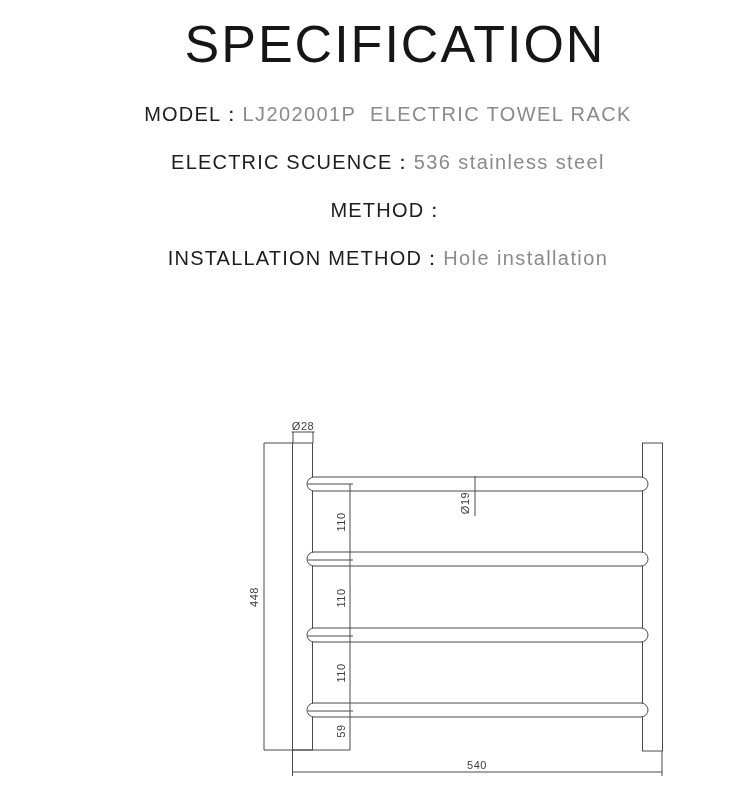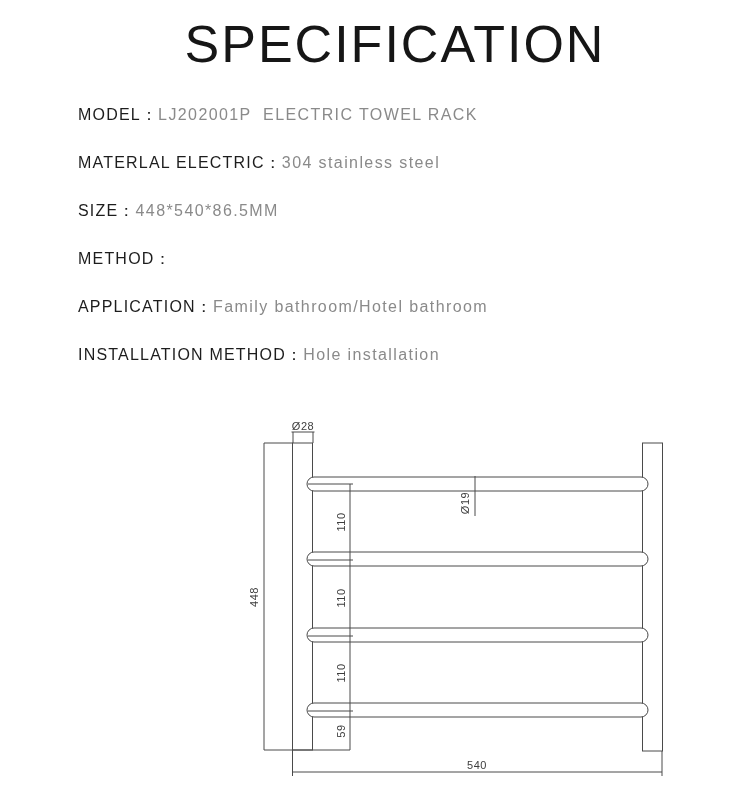--- a/index.html
+++ b/index.html
@@ -26,23 +26,24 @@
     padding-left: 20px;
   }
   .spec-list {
     position: absolute;
     left: 78px;
     top: 104px;
     width: 620px;
   }
   .spec-row {
     margin-bottom: 27px;
-    font-size: 16px;
+    font-size: 20px;
     line-height: 21px;
     white-space: pre-wrap;
+    text-align: center;
   }
   .spec-label {
     color: #1d1d1d;
     letter-spacing: 1.2px;
   }
   .spec-value {
     color: #8a8a8a;
     letter-spacing: 1.4px;
   }
   .drawing-svg {
@@ -71,24 +72,22 @@
 </style>
 </head>
 <body>
 
 <div id="page">
 
   <h1 class="title">SPECIFICATION</h1>
 
   <div class="spec-list">
     <div class="spec-row"><span class="spec-label">MODEL：</span><span class="spec-value">LJ202001P  ELECTRIC TOWEL RACK</span></div>
-    <div class="spec-row"><span class="spec-label">MATERLAL ELECTRIC：</span><span class="spec-value">304 stainless steel</span></div>
-    <div class="spec-row"><span class="spec-label">SIZE：</span><span class="spec-value">448*540*86.5MM</span></div>
+    <div class="spec-row"><span class="spec-label">ELECTRIC SCUENCE：</span><span class="spec-value">536 stainless steel</span></div>
     <div class="spec-row"><span class="spec-label">METHOD：</span><span class="spec-value"></span></div>
-    <div class="spec-row"><span class="spec-label">APPLICATION：</span><span class="spec-value">Family bathroom/Hotel bathroom</span></div>
     <div class="spec-row"><span class="spec-label">INSTALLATION METHOD：</span><span class="spec-value">Hole installation</span></div>
   </div>
 
   <svg class="drawing-svg" viewBox="240 410 440 375" xmlns="http://www.w3.org/2000/svg">
 
     <rect class="outline" x="292.5" y="443" width="20" height="307"></rect>
     <rect class="outline" x="642.5" y="443" width="20" height="308"></rect>
 
     <rect class="outline" x="307" y="477" width="341" height="14" rx="7" ry="7"></rect>
     <rect class="outline" x="307" y="552" width="341" height="14" rx="7" ry="7"></rect>

